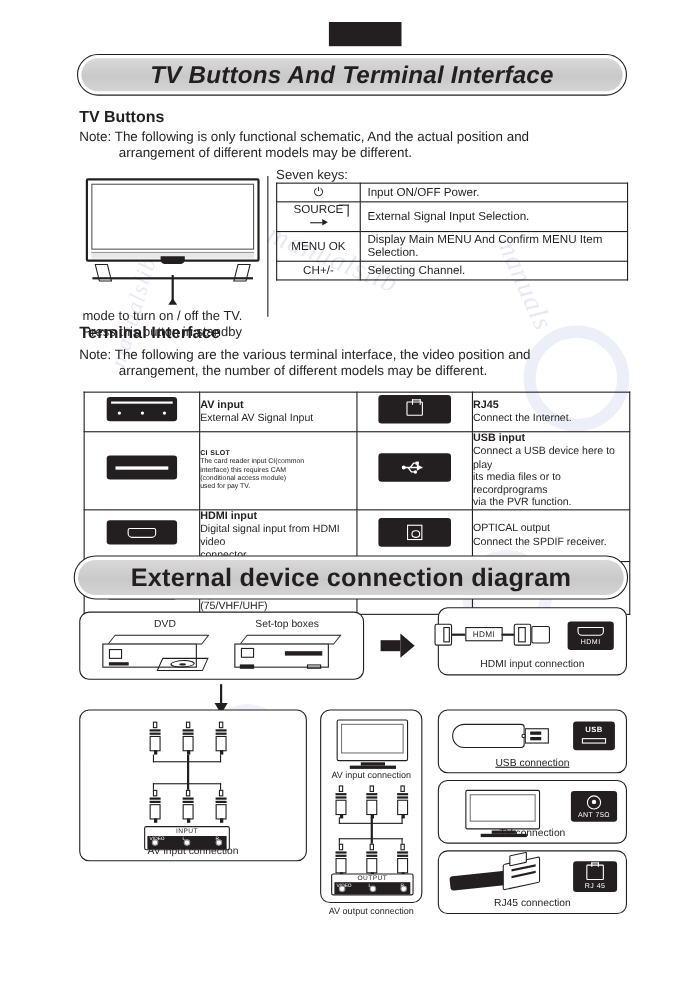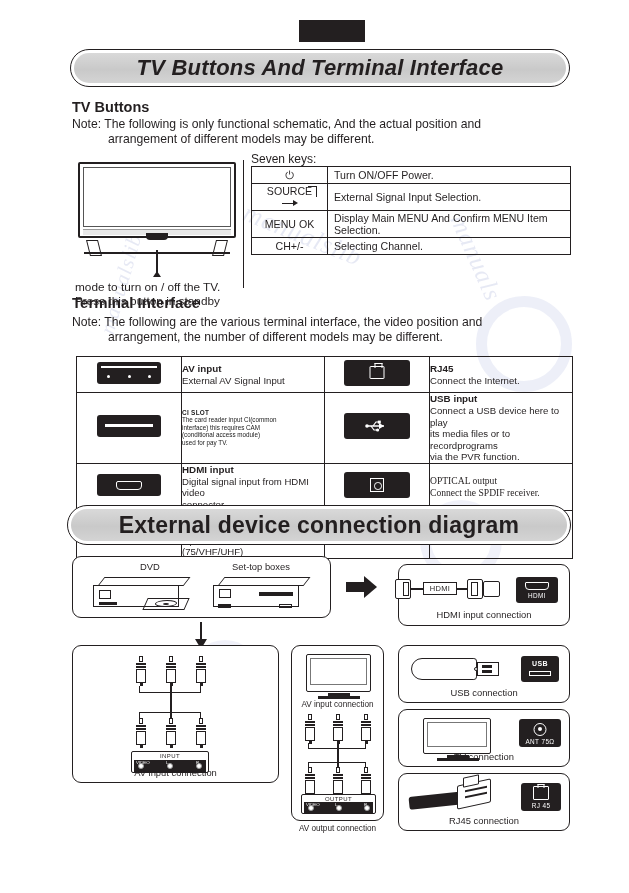--- a/index.html
+++ b/index.html
@@ -165,21 +165,21 @@
     position:absolute; left:76px; top:356px; width:496px;
     border-collapse:collapse; table-layout:fixed;
   }
   table.term td { border:1px solid #231f20; vertical-align:middle; padding:0; }
   td.port { width:84px; height:36px; text-align:center; }
   td.desc { padding:3px 5px; }
   .desc-t { font-size:9.8px; font-weight:bold; color:#231f20; line-height:12px; }
   .desc-b { font-size:9.6px; color:#231f20; line-height:11.5px; }
   .tiny-t { font-size:6.4px; font-weight:bold; letter-spacing:.3px; }
   .tiny-b { font-size:6.3px; line-height:7.6px; }
-  .pad-l { padding-left:10px;font-family:Liberation Serif, serif; }
+  .pad-l { padding-left:10px; }
 
   
   .chip {
     display:inline-block; background:#231f20; border-radius:3px;
     position:relative;
   }
   .chip-av  { width:64px; height:22px; }
   .chip-ci  { width:64px; height:22px; }
   .chip-hd  { width:64px; height:22px; }
   .chip-ant { width:64px; height:26px; }
@@ -344,21 +344,21 @@
 
   <div class="vdiv"></div>
 
   <div class="sk-label">Seven keys:</div>
   <table class="keys">
     <tbody>
       <tr>
         <td class="k">
           <span class="pwr-glyph">⏻</span>
         </td>
-        <td class="v">Turn ON/OFF Power.</td>
+        <td class="v">Input ON/OFF Power.</td>
       </tr>
       <tr>
         <td class="k">
           <span>SOURCE</span><span class="src-arrow"></span>
           <span class="src-bar"></span>
           <span class="src-bar2"></span>
         </td>
         <td class="v">External Signal Input Selection.</td>
       </tr>
       <tr>
@@ -497,21 +497,21 @@
       <div class="dev-front" style="left:0; top:8px; width:86px; height:22px;"></div>
       <div style="position:absolute; left:6px; top:12px; width:12px; height:9px; border:1px solid #231f20;"></div>
       <div style="position:absolute; left:46px; top:15px; width:34px; height:4px; background:#231f20;"></div>
       <div style="position:absolute; left:5px; top:27px; width:13px; height:4px; background:#231f20;"></div>
       <div style="position:absolute; left:66px; top:27px; width:13px; height:4px; border:1px solid #231f20;"></div>
     </div>
   </div>
 
   <div class="right-arrow" style="left:346px; top:582px;"></div>
 
-  <div class="panel" style="left:398px; top:564px; width:172px; height:62px;">
+  <div class="panel" style="left:398px; top:552px; width:172px; height:62px;">
     <div class="hdmi-plug">
       <div class="hp-shell" style="left:-4px; top:14px; width:16px; height:20px; border-radius:2px;"></div>
       <div class="hp-shell" style="left:4px; top:17px; width:6px; height:14px;"></div>
       <div class="hp-cable" style="left:12px; top:23px; width:14px; height:2.4px;"></div>
       <div class="hdmi-tag" style="left:24px; top:17px; width:34px; height:13px; line-height:11px;">HDMI</div>
       <div class="hp-cable" style="left:57px; top:23px; width:12px; height:2.4px;"></div>
       <div class="hp-shell" style="left:68px; top:14px; width:16px; height:20px; border-radius:2px;"></div>
       <div class="hp-shell" style="left:72px; top:17px; width:7px; height:14px;"></div>
       <div class="hp-shell" style="left:84px; top:16px; width:17px; height:16px; border-radius:2px;"></div>
     </div>
@@ -663,21 +663,21 @@
       <div class="us-body" style="left:12px; top:12px; width:66px; height:22px;"></div>
       <div class="us-metal" style="left:78px; top:16px; width:22px; height:14px;"></div>
       <div class="us-pin" style="left:83px; top:19px; width:10px; height:3px;"></div>
       <div class="us-pin" style="left:83px; top:24px; width:10px; height:3px;"></div>
       <div style="position:absolute; left:75px; top:21px; width:4px; height:4px; border:1px solid #231f20; border-radius:50%; background:#fff;"></div>
     </div>
     <div class="blackbadge" style="left:122px; top:10px; width:38px; height:26px;">
       <div class="badge-txt" style="position:absolute; left:0; right:0; top:4px; font-size:7px; font-weight:bold;">USB</div>
       <div style="position:absolute; left:8px; right:8px; top:15px; height:5px; border:1.2px solid #fff;"></div>
     </div>
-    <div class="cap" style="position:absolute; left:0; right:0; bottom:4px;">USB connection</div>
+    <div class="cap" style="position:absolute; left:0; right:0; bottom:4px;text-decoration:underline;">USB connection</div>
   </div>
 
   <div class="panel" style="left:398px; top:709px; width:172px; height:58px;">
     <div class="tv-mini" style="left:24px; top:8px;">
       <div class="tvm-body" style="left:0; top:0; width:68px; height:36px; border-radius:2px;"></div>
       <div class="tvm-screen" style="left:4px; top:4px; width:60px; height:25px;"></div>
       <div class="tvm-stand" style="left:24px; top:37px; width:22px; height:3px;"></div>
       <div class="tvm-stand" style="left:14px; top:40px; width:42px; height:2.5px;"></div>
     </div>
     <div class="blackbadge" style="left:120px; top:9px; width:42px; height:28px;">

